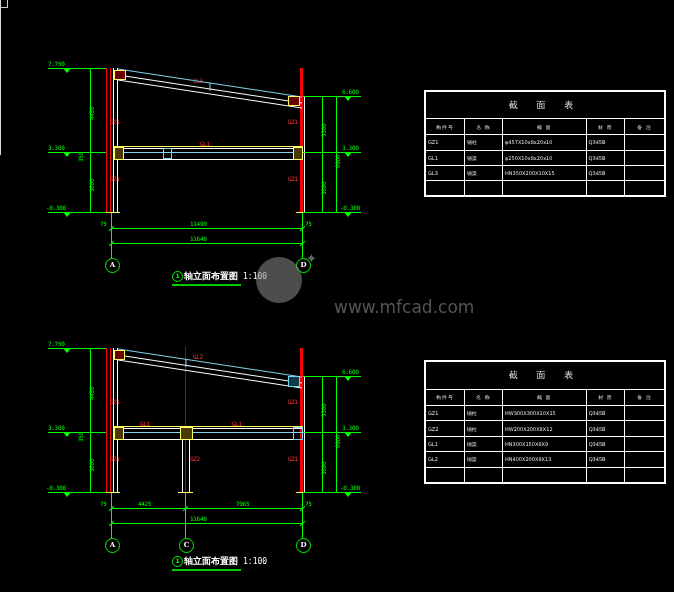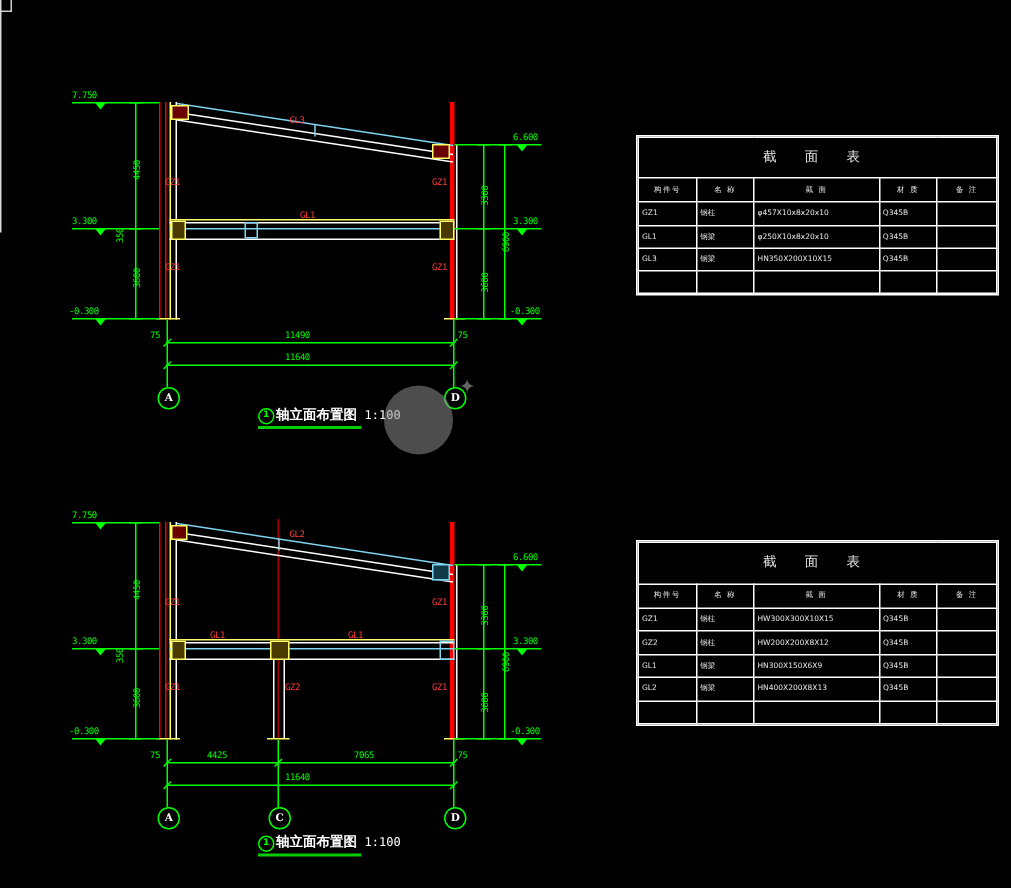--- a/index.html
+++ b/index.html
@@ -405,15 +405,16 @@
         <td></td>
         <td></td>
       </tr>
     </tbody>
       </table>
   </div>
 
   <div id="wm">
     <div class="circ"></div>
     <div class="spark">✦</div>
+    <div class="url">www.mfcad.com</div>
   </div>
 
 </div>
 
 </body></html>

